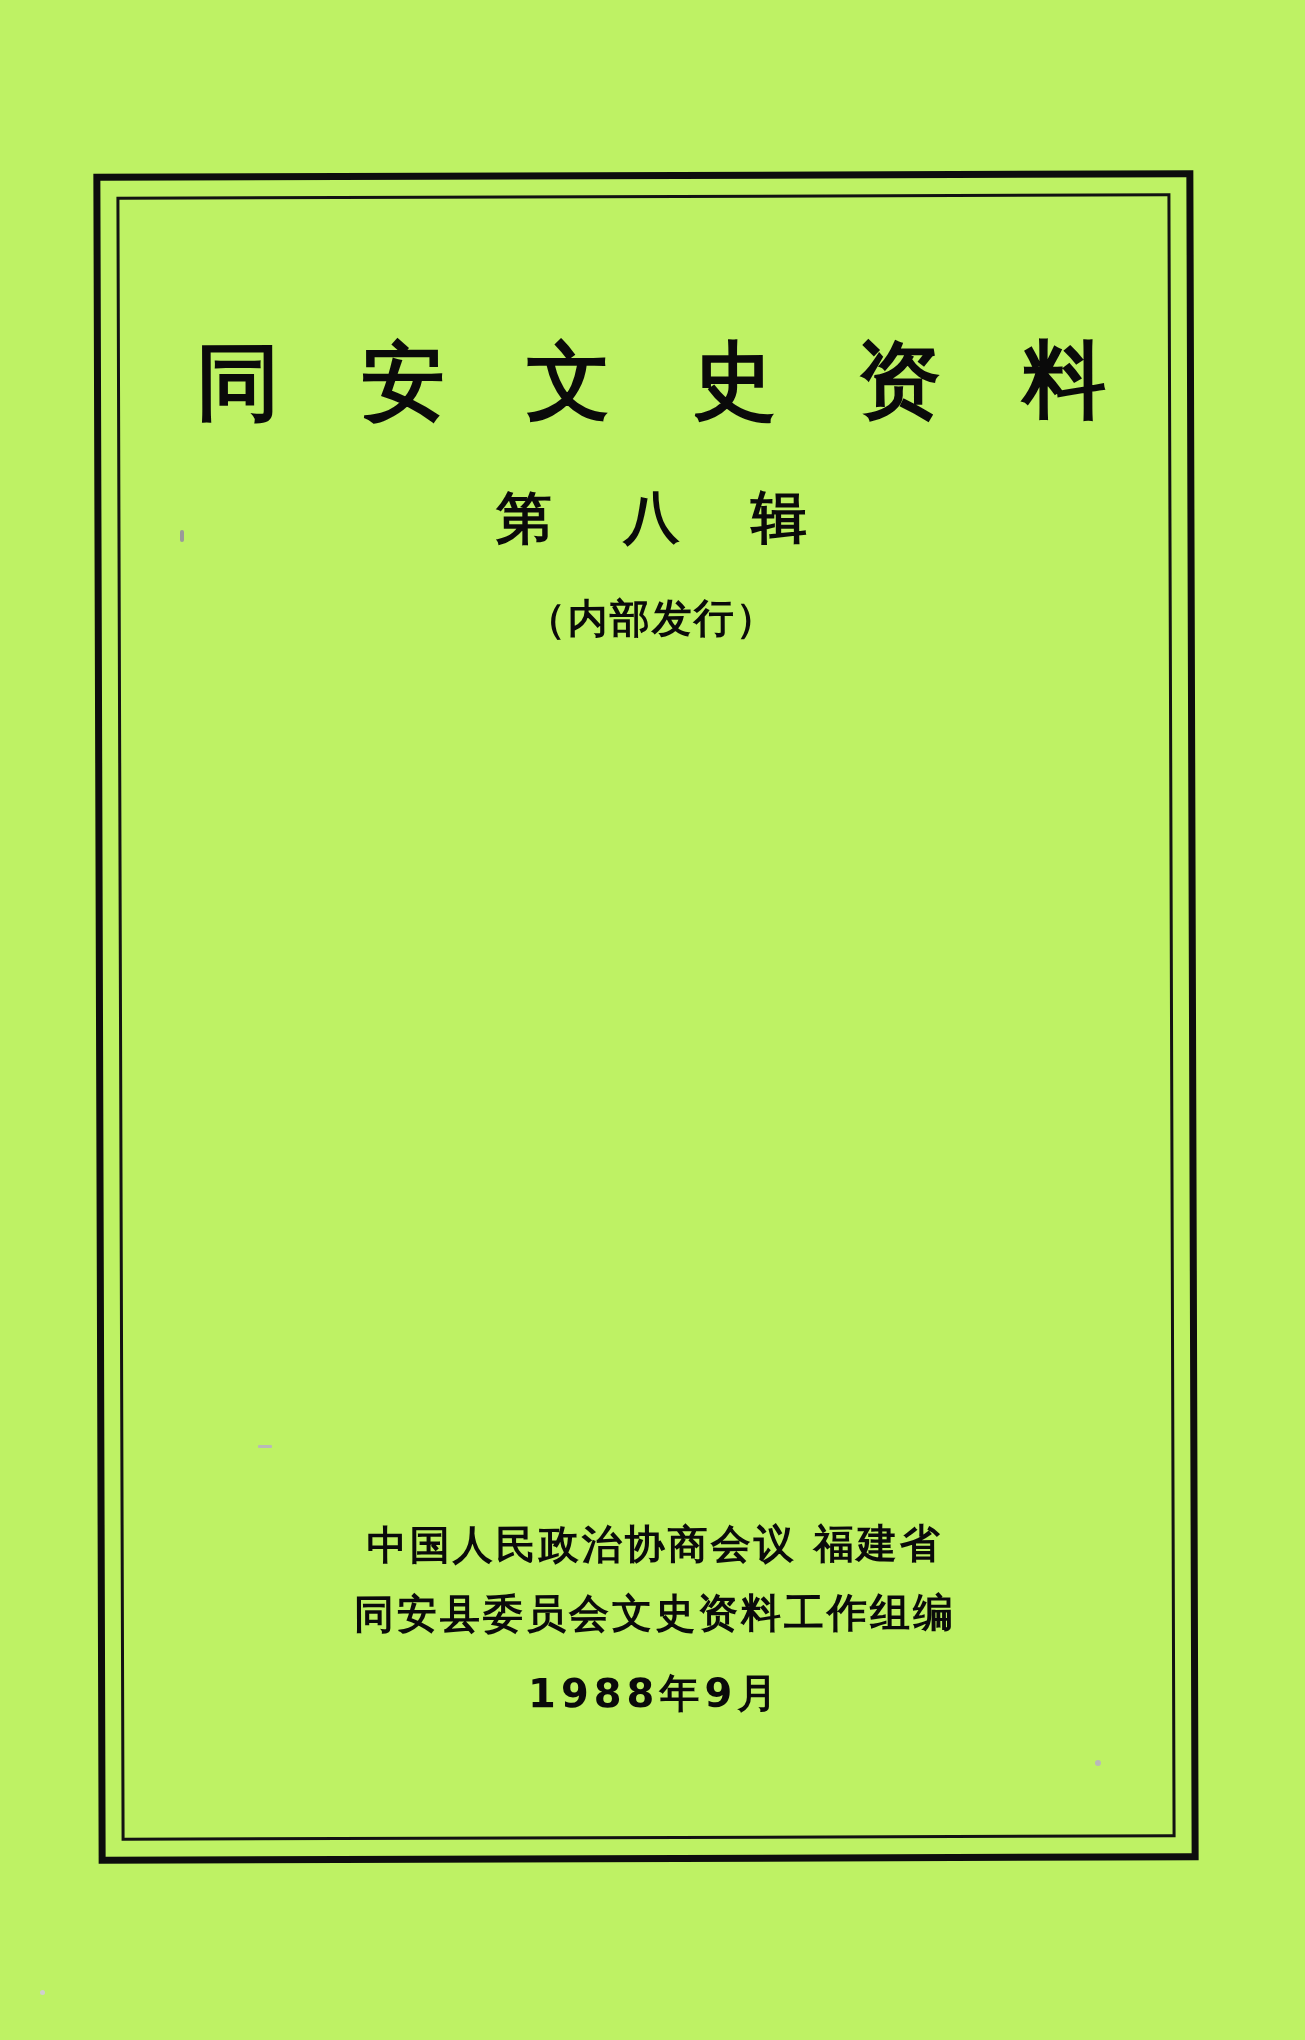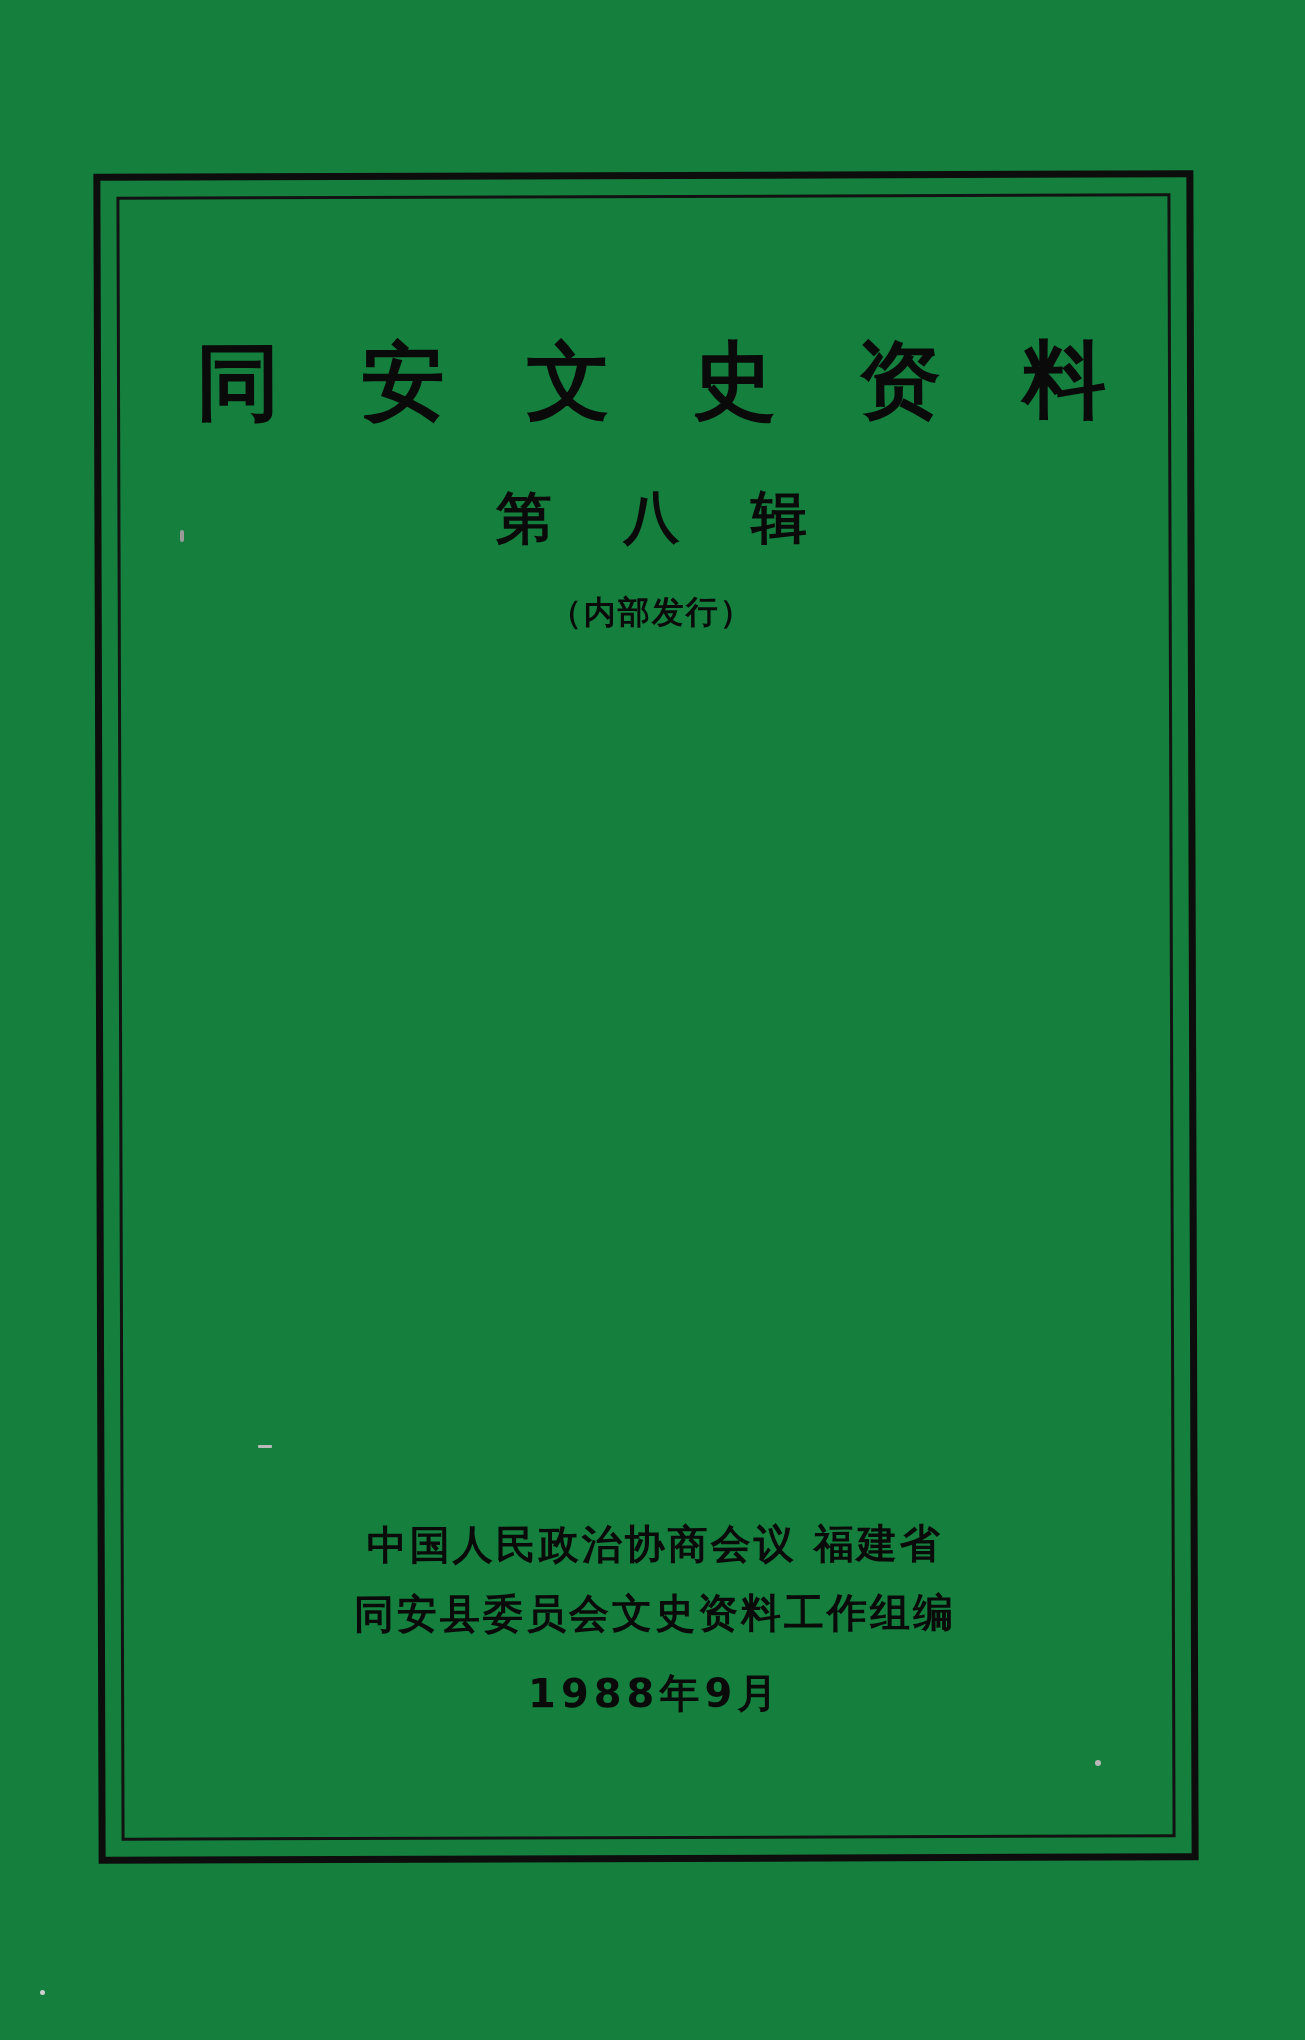--- a/index.html
+++ b/index.html
@@ -13,21 +13,21 @@
     font-family: "DejaVu Sans", "Liberation Sans", sans-serif;
     color: #111111;
     overflow: hidden;
   }
 
   
   .scan {
     position: relative;
     width: 1305px;
     height: 2040px;
-    background: #15803d;
+    background: #bef264;
   }
 
   
   .cover-frame-outer {
     position: absolute;
     left: 96px;
     top: 172px;
     width: 1100px;
     height: 1690px;
     border: 7px solid #0d0d0d;
@@ -75,21 +75,21 @@
     font-size: 56px;
     font-weight: 700;
     letter-spacing: 26px;
     text-indent: 26px;
     color: #0a0a0a;
     white-space: nowrap;
   }
 
   .title-note {
     margin-top: 34px;
-    font-size: 32px;
+    font-size: 40px;
     font-weight: 700;
     letter-spacing: 2px;
     color: #0a0a0a;
     white-space: nowrap;
     text-align: center;
   }
 
   .publisher-block {
     position: absolute;
     left: 0;

